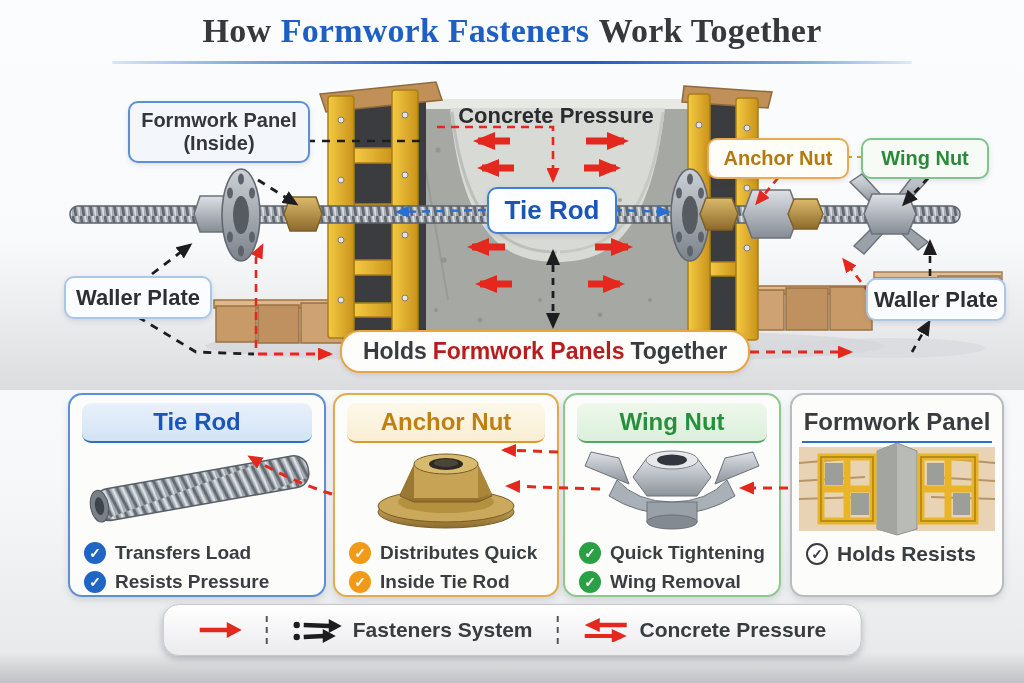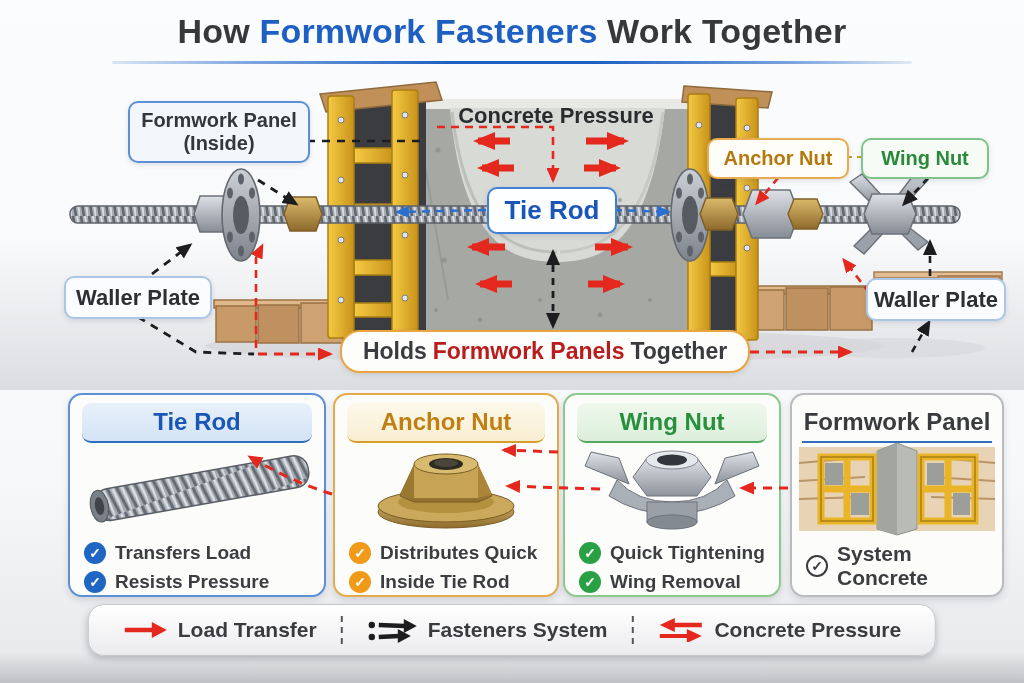--- a/index.html
+++ b/index.html
@@ -2,21 +2,21 @@
 <html><head>
 <meta charset="utf-8">
 <style>
   html,body{margin:0;padding:0;}
   body{font-family:"Liberation Sans",sans-serif;background:#e9eaec;}
   .page{position:relative;width:1024px;height:683px;background:linear-gradient(180deg,#fbfcfd 0%,#f7f8fa 70%,#e6e7e9 100%);overflow:hidden;}
   .floor{position:absolute;left:0;top:240px;width:1024px;height:150px;background:linear-gradient(180deg,rgba(226,227,229,0) 0%,rgba(214,215,218,.55) 70%,rgba(204,205,208,.65) 100%);}
   .bottom-shade{position:absolute;left:0;top:652px;width:1024px;height:31px;background:linear-gradient(180deg,rgba(0,0,0,0) 0%,rgba(120,122,126,.35) 100%);}
 
   
-  .title{position:absolute;left:0;top:12px;width:1024px;text-align:center;font-size:34px;font-weight:800;color:#37383c;letter-spacing:.2px;}
+  .title{position:absolute;left:0;top:12px;width:1024px;text-align:center;font-size:34px;font-weight:800;color:#37383c;letter-spacing:.2px;font-family:Liberation Serif, serif;}
   .title .seg{display:inline-block;}
   .title .seg + .seg{margin-left:.28em;}
   .title .hl{color:#1d5fc2;}
   .title-rule{position:absolute;left:112px;top:61px;width:800px;height:3px;border-radius:2px;
     background:linear-gradient(90deg,rgba(120,160,215,.25),#7aa3dd 18%,#1d5fc2 42%,#1d5fc2 60%,#7aa3dd 85%,rgba(120,160,215,.2));}
 
   
   .lbl{position:absolute;display:flex;align-items:center;justify-content:center;font-weight:800;border-radius:10px;z-index:10;box-shadow:0 2px 5px rgba(60,80,110,.15);}
   .lbl-panel-inside{left:128px;top:101px;width:178px;height:58px;flex-direction:column;border:2px solid #5b8fd6;background:#f3f7fc;color:#35363a;font-size:20px;line-height:1.15;}
   .lbl-concrete{left:430px;top:101px;width:252px;height:30px;background:transparent;box-shadow:none;color:#2a2b2e;font-size:22px;z-index:10;}
@@ -196,32 +196,31 @@
         </g>
         <rect x="26" y="22" width="18" height="22" fill="#9b9e99"></rect>
           <rect x="52" y="52" width="18" height="22" fill="#9b9e99"></rect>
         <rect x="128" y="22" width="17" height="22" fill="#9b9e99"></rect>
           <rect x="154" y="52" width="17" height="22" fill="#9b9e99"></rect>
       </svg>
     </div>
     <div class="bullets">
       <div class="bullet">
           <span class="chk chk-outline">✓</span>
-          <span>System Concrete</span>
+          <span>Holds Resists</span>
         </div>
     </div>
   </div>
 
   <div class="legend">
     <div class="legend-item">
       <svg width="44" height="20" viewBox="0 0 44 20">
         <line x1="2" y1="10" x2="30" y2="10" stroke="#e4281d" stroke-width="4.5"></line>
         <polygon points="29,2 44,10 29,18" fill="#e4281d"></polygon>
       </svg>
-      <span>Load Transfer</span>
     </div>
     <div class="legend-sep"></div>
     <div class="legend-item">
       <svg width="50" height="26" viewBox="0 0 50 26">
         <circle cx="5" cy="8" r="3.2" fill="#1d1d1f"></circle>
         <line x1="12" y1="8" x2="38" y2="9" stroke="#1d1d1f" stroke-width="4.5"></line>
         <polygon points="37,2 50,9 37,16" fill="#1d1d1f"></polygon>
         <circle cx="5" cy="20" r="3.2" fill="#1d1d1f"></circle>
         <line x1="12" y1="20" x2="32" y2="19" stroke="#1d1d1f" stroke-width="4.5"></line>
         <polygon points="31,12 44,19 31,26" fill="#1d1d1f"></polygon>

